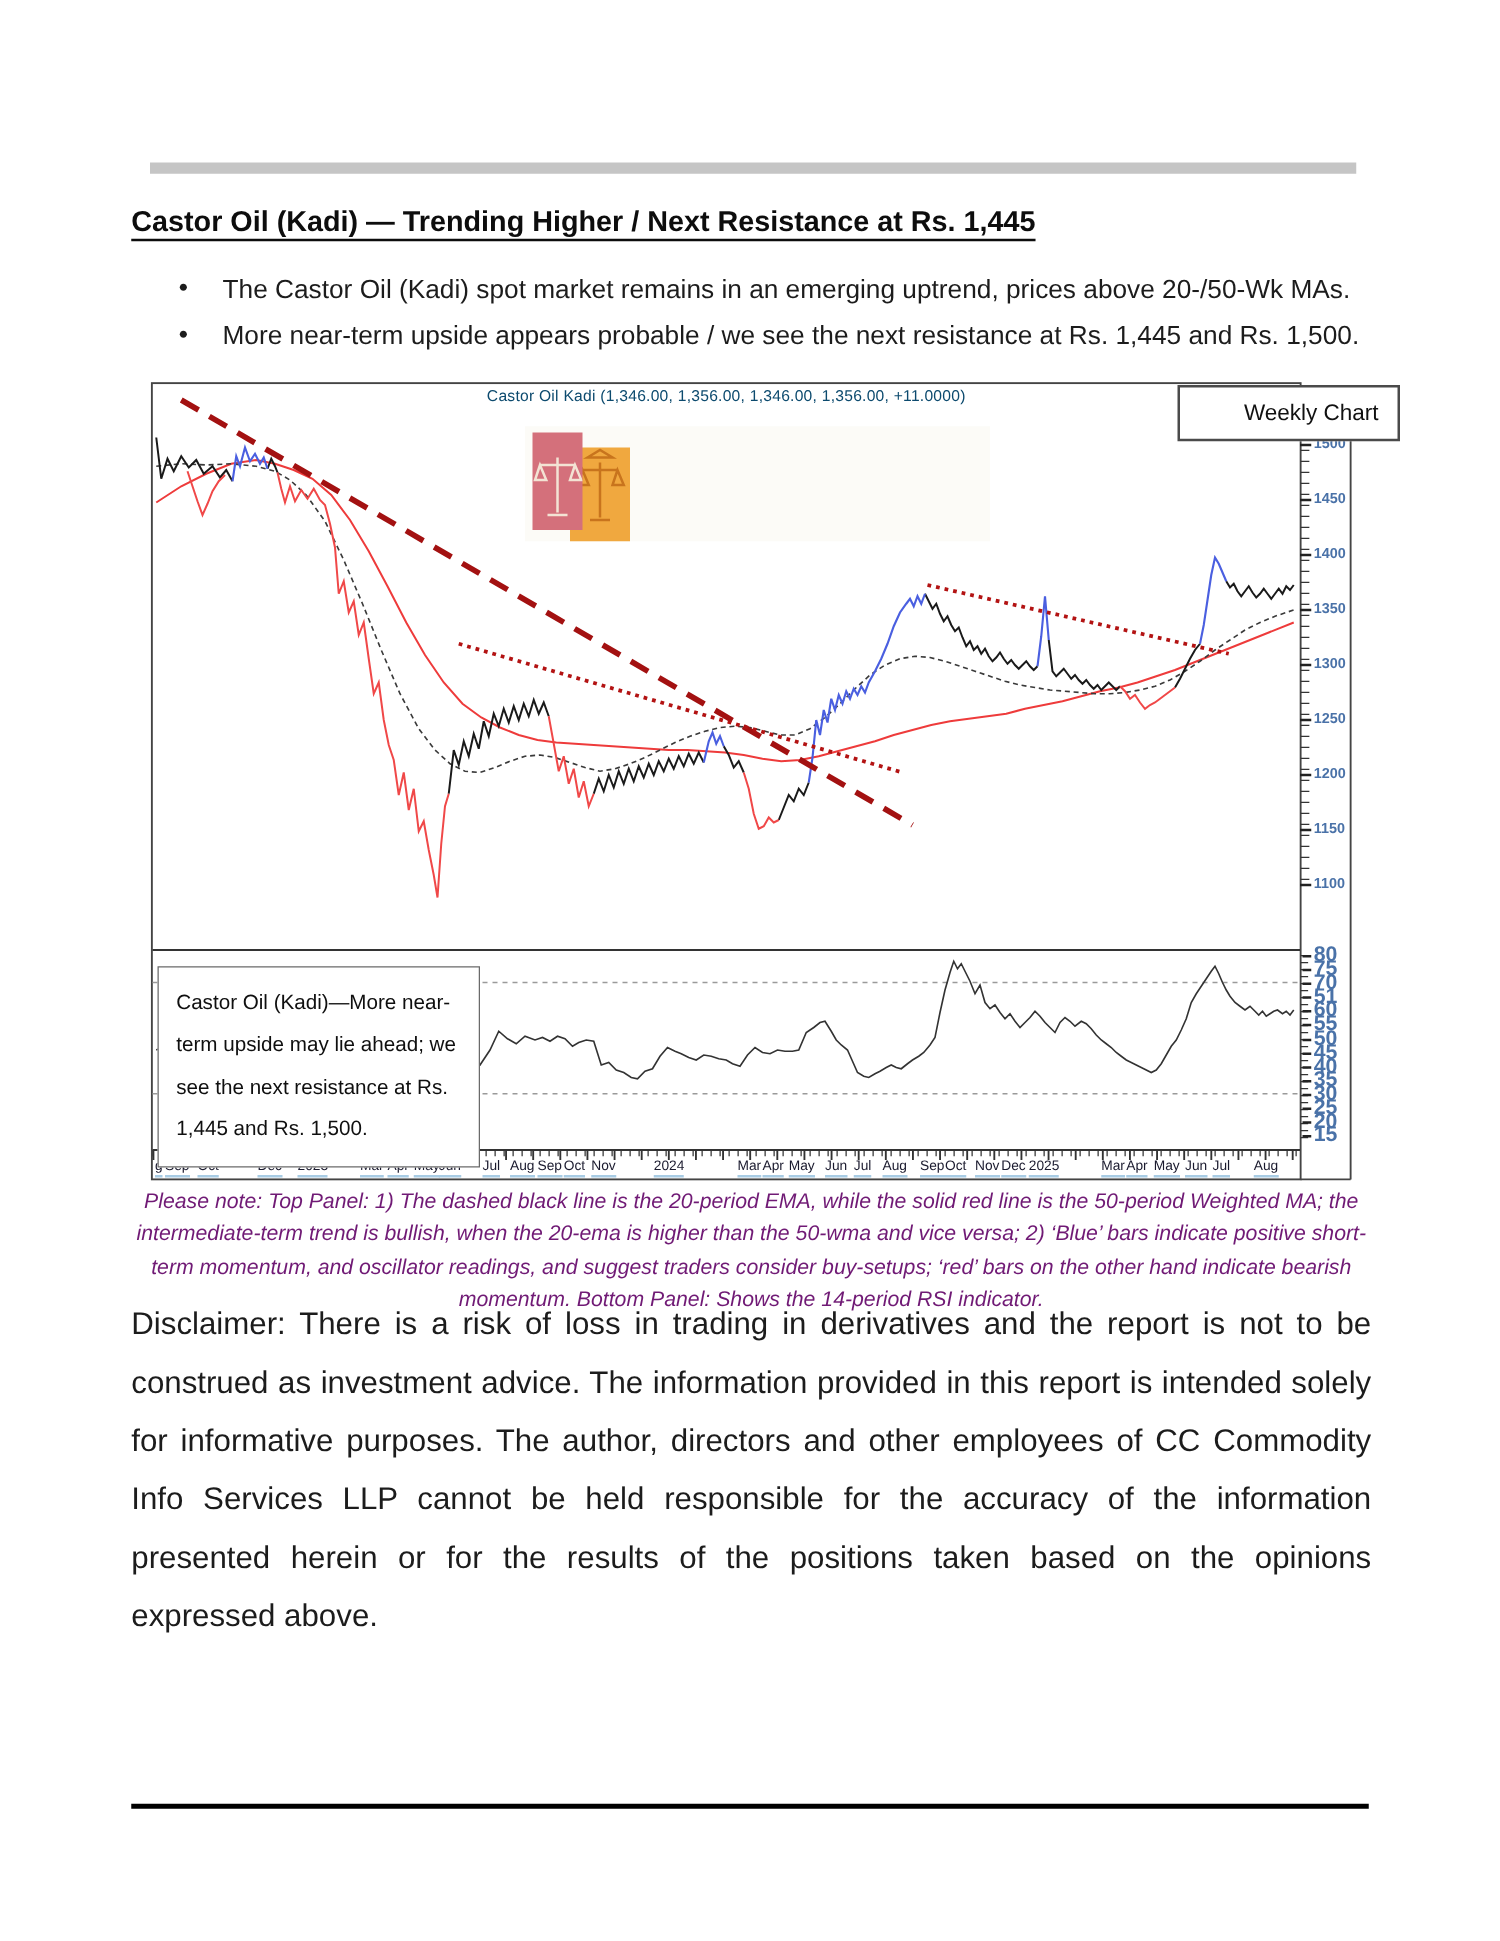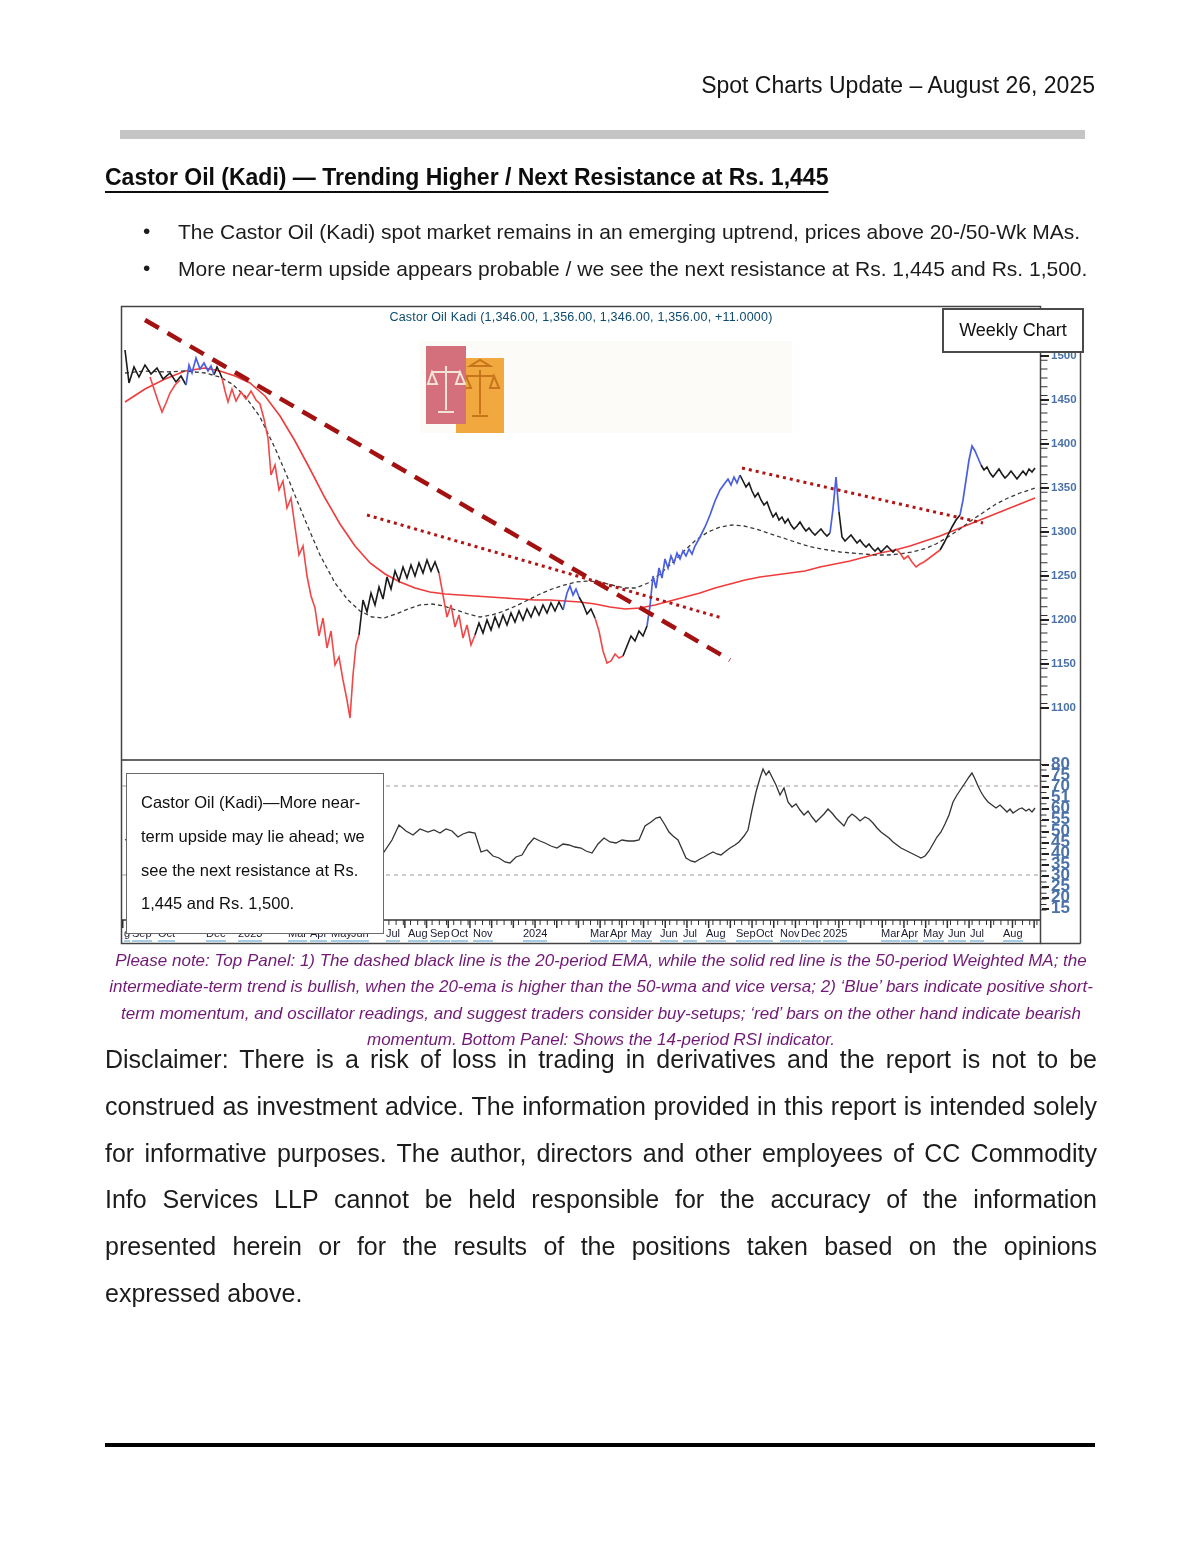--- a/index.html
+++ b/index.html
@@ -17,21 +17,21 @@
   .bullet{position:relative;padding-left:73px;font-size:21px;line-height:1.1;margin-bottom:14px;color:#1c1c1c;}
   .bullet .dot{position:absolute;left:38px;top:-1px;font-size:21px;}
 
   
   .chart{position:absolute;left:120px;top:305px;width:962px;height:640px;background:#fff;}
   .chart svg{position:absolute;left:0;top:0;}
   .chart-title{position:absolute;left:2px;top:5px;width:918px;text-align:center;
                font-size:12.5px;color:#0c4a6e;letter-spacing:.2px;}
   .weekly-box{position:absolute;left:822px;top:3px;width:138px;height:41px;background:#fff;
               border:2px solid #4a4a4a;display:flex;align-items:center;justify-content:center;
-              font-size:18px;color:#111;z-index:6;}
+              font-size:18px;color:#111;z-index:6;padding-left:36px;}
   .watermark{position:absolute;left:300px;top:36px;width:372px;height:92px;background:#fcfbf7;z-index:2;}
   .wm-pink{position:absolute;left:6px;top:5px;width:40px;height:78px;background:#d4707b;z-index:2;}
   .wm-orange{position:absolute;left:36px;top:17px;width:48px;height:75px;background:#f0a83f;z-index:1;}
   .wm-text{position:absolute;left:90px;top:54px;font-size:30px;font-weight:bold;white-space:nowrap;z-index:3;}
   .wm-gray{color:#a5a1bd;}
   .wm-orangetxt{color:#f0ad4a;}
 
   .annot-box{position:absolute;left:6px;top:468px;width:228px;background:#fff;border:1px solid #6a6a6a;
              padding:12px 14px;font-size:16.5px;line-height:2.05;color:#0f0f0f;z-index:5;}
 
@@ -50,21 +50,20 @@
         font-size:17px;font-style:italic;line-height:1.55;color:#701a75;}
   .disclaimer{position:absolute;left:105px;top:1036px;width:992px;font-size:25px;
               line-height:1.87;text-align:justify;color:#1c1c1c;}
   .bottom-rule{position:absolute;left:105px;top:1443px;width:990px;height:4px;background:#000;}
 </style>
 </head>
 <body>
 
 <div class="page">
 
-  <div class="header">Spot Charts Update – August 26, 2025</div>
   <div class="gray-bar"></div>
 
   <div class="sec-title">Castor Oil (Kadi) — Trending Higher / Next Resistance at Rs. 1,445</div>
 
   <div class="bullets">
     <div class="bullet">
       <span class="dot">•</span>
       <span>The Castor Oil (Kadi) spot market remains in an emerging uptrend, prices above 20-/50-Wk MAs.</span>
     </div>
     <div class="bullet">

